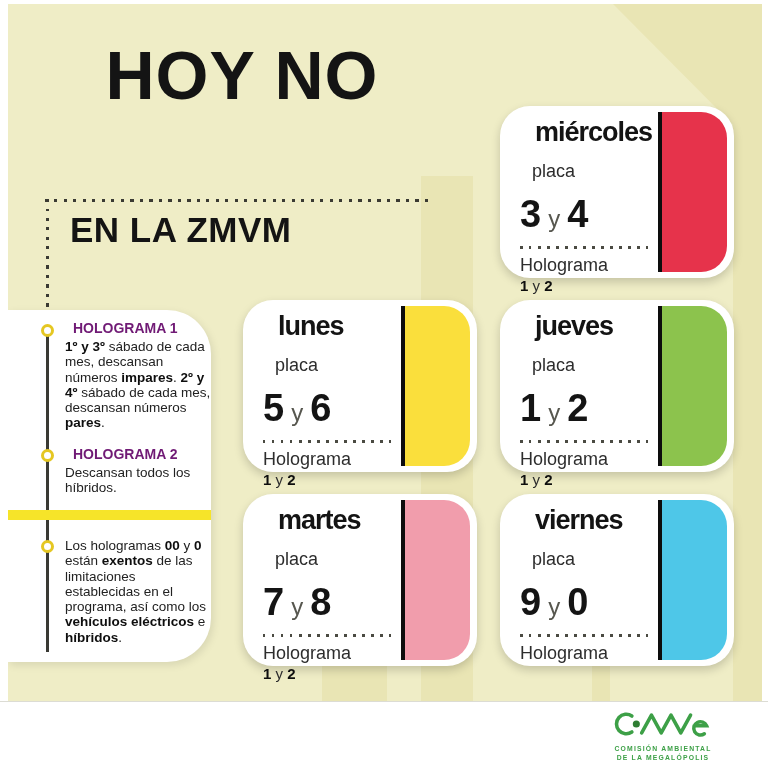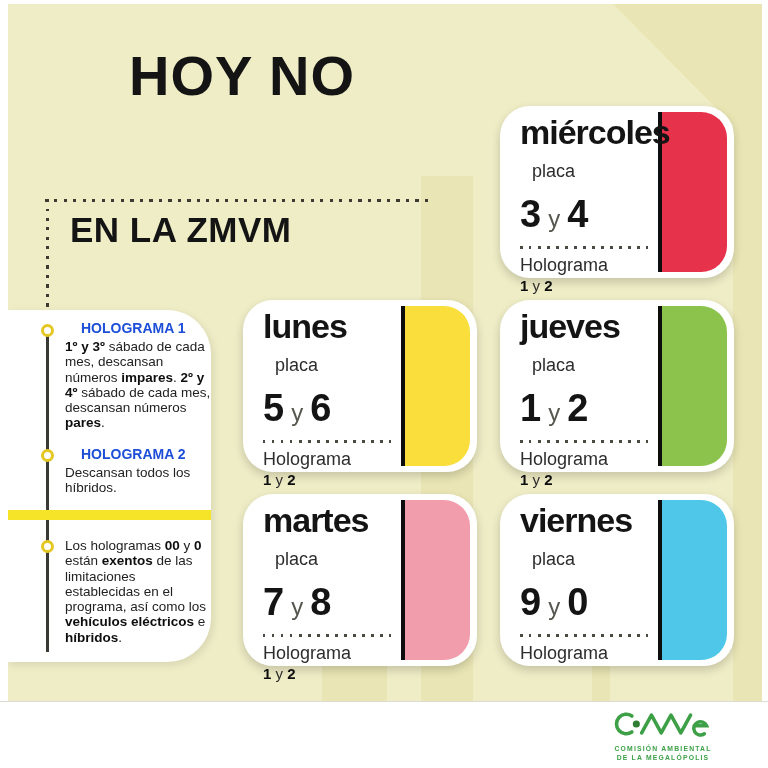--- a/index.html
+++ b/index.html
@@ -14,54 +14,54 @@
   
   .shape{position:absolute;background:#E9E5B4;}
   .shape-tri{left:605px;top:0;width:149px;height:150px;clip-path:polygon(0 0,100% 0,100% 100%);}
   .shape-right{left:725px;top:80px;width:29px;bottom:0;}
   .shape-mid{left:413px;top:172px;width:52px;bottom:0;}
   .shape-b1{left:314px;top:656px;width:65px;bottom:0;}
   .shape-b2{left:584px;top:650px;width:18px;bottom:0;}
 
   
   .title{position:absolute;left:52px;top:40px;width:364px;text-align:center;
-    font-weight:700;font-size:56px;line-height:63px;letter-spacing:1px;color:#141414;}
+    font-weight:700;font-size:68px;line-height:63px;letter-spacing:1px;color:#141414;}
   .dotted-h{position:absolute;left:37px;top:195px;width:386px;height:3px;
     background:repeating-linear-gradient(90deg,#3b3b33 0 3px,transparent 3px 9.5px);}
   .dotted-v{position:absolute;left:38px;top:195px;width:3px;height:128px;
     background:repeating-linear-gradient(180deg,#3b3b33 0 3px,transparent 3px 9.5px);}
   .region{position:absolute;left:62px;top:206px;font-weight:700;font-size:35px;letter-spacing:0.5px;color:#141414;}
   .validity{position:absolute;left:63px;top:247px;font-weight:700;font-size:23px;color:#4f4f46;}
 
   
   .panel{position:absolute;left:0;top:306px;width:203px;height:352px;background:#ffffff;
     border-radius:0 44px 44px 0;box-shadow:2px 3px 8px rgba(0,0,0,0.10);}
   .tl-solid{position:absolute;left:38px;top:322px;width:3px;height:326px;background:#3a3a34;}
   .bullet{position:absolute;width:13px;height:13px;border-radius:50%;
     background:#fff;border:3px solid #E5C722;box-sizing:border-box;}
   .bullet1{left:33px;top:320px;} .bullet2{left:33px;top:445px;} .bullet3{left:33px;top:536px;}
   .ybar{position:absolute;left:0;top:506px;width:203px;height:10px;background:#F6E429;}
   .sb-sec{position:absolute;left:57px;width:146px;color:#222;}
   .sb-sec1{top:316px;} .sb-sec2{top:442px;} .sb-sec3{top:534px;}
-  .sb-h{font-size:14px;font-weight:700;color:#1d4ed8;line-height:17px;margin:0 16px 2px;}
+  .sb-h{font-size:14px;font-weight:700;color:#701a75;line-height:17px;margin:0 8px 2px;}
   .sb-text{font-size:13.5px;line-height:15.3px;margin:0;}
   .sb-text .b{font-weight:700;color:#0e0e0e;margin-top:20px;}
 
   
   .card{position:absolute;width:234px;height:172px;background:#ffffff;border-radius:30px;
     box-shadow:0 4px 10px rgba(0,0,0,0.18);}
   .card-miercoles{left:492px;top:102px;}
   .card-lunes{left:235px;top:296px;}
   .card-jueves{left:492px;top:296px;}
   .card-martes{left:235px;top:490px;}
   .card-viernes{left:492px;top:490px;}
   .card .vline{position:absolute;left:158px;top:6px;bottom:6px;width:4px;background:#0d0d0d;}
   .card .color-block{position:absolute;left:162px;top:6px;right:7px;bottom:6px;border-radius:0 26px 26px 0;}
   .card-body{position:absolute;left:20px;top:10px;width:140px;}
-  .day{font-size:34px;font-weight:700;letter-spacing:-1px;line-height:33px;margin:0 0 4px;color:#141414;}
+  .day{font-size:27px;font-weight:700;letter-spacing:-1px;line-height:33px;margin:0 15px 4px;color:#141414;}
   .placa{font-size:18px;line-height:21px;color:#2d2d2d;margin:12px;}
   .plates{line-height:40px;margin:0;}
   .plates .num{font-size:38px;font-weight:700;color:#141414;}
   .plates .conj{font-size:24px;color:#57574f;padding:0 7px;}
   .card .dots{height:3px;width:128px;margin:4px 0 6px;
     background:repeating-linear-gradient(90deg,#4a4a42 0 2.5px,transparent 2.5px 9px);}
   .holo-label{font-size:18px;line-height:21px;color:#2d2d2d;margin:0 0 1px;}
   .holo-value{font-size:15px;line-height:17px;color:#2d2d2d;}
   .holo-value .b{font-weight:700;color:#0e0e0e;}
 

